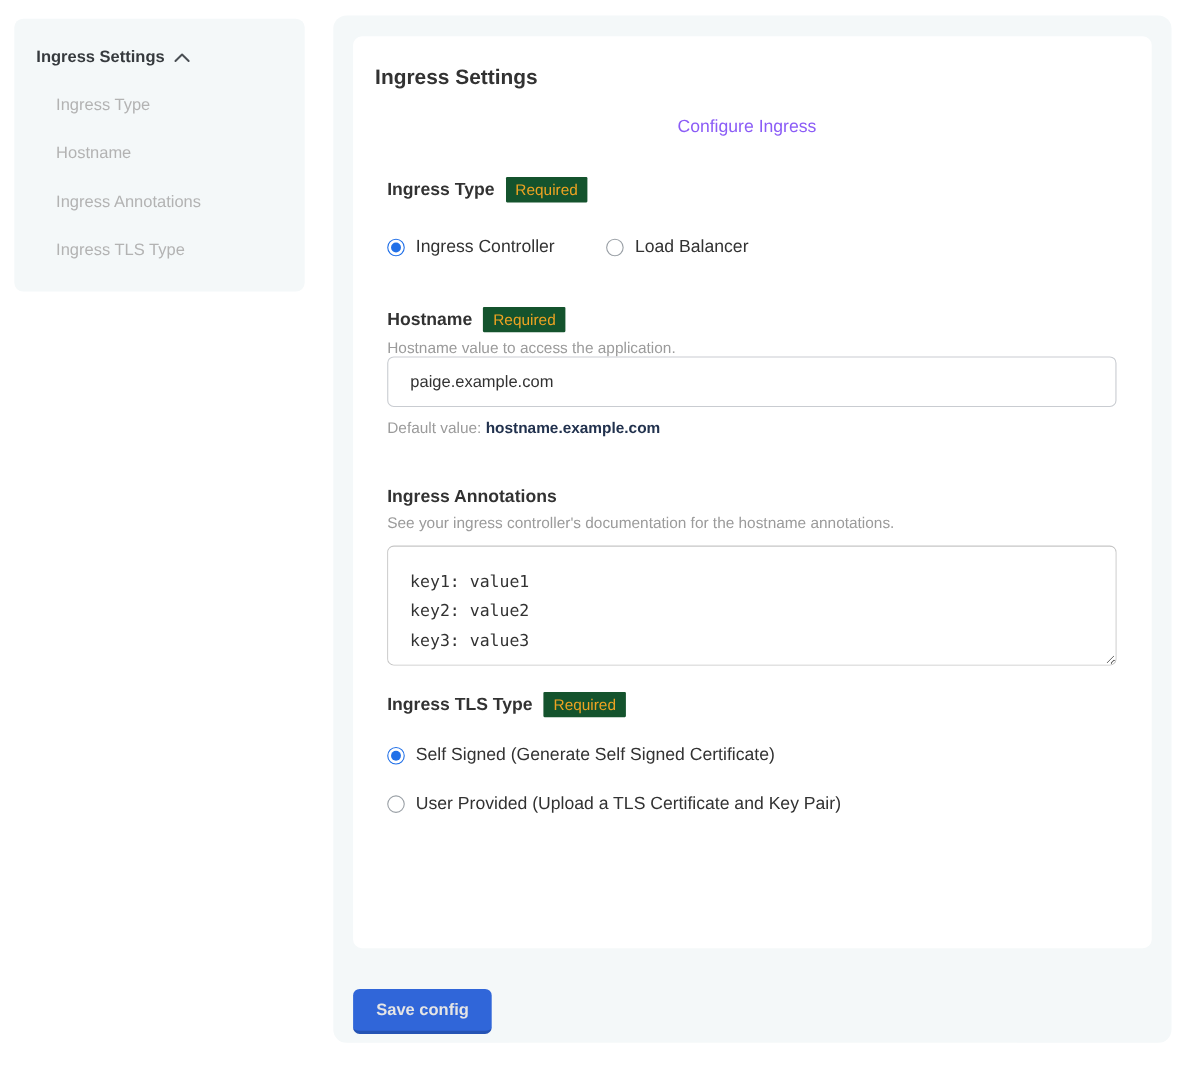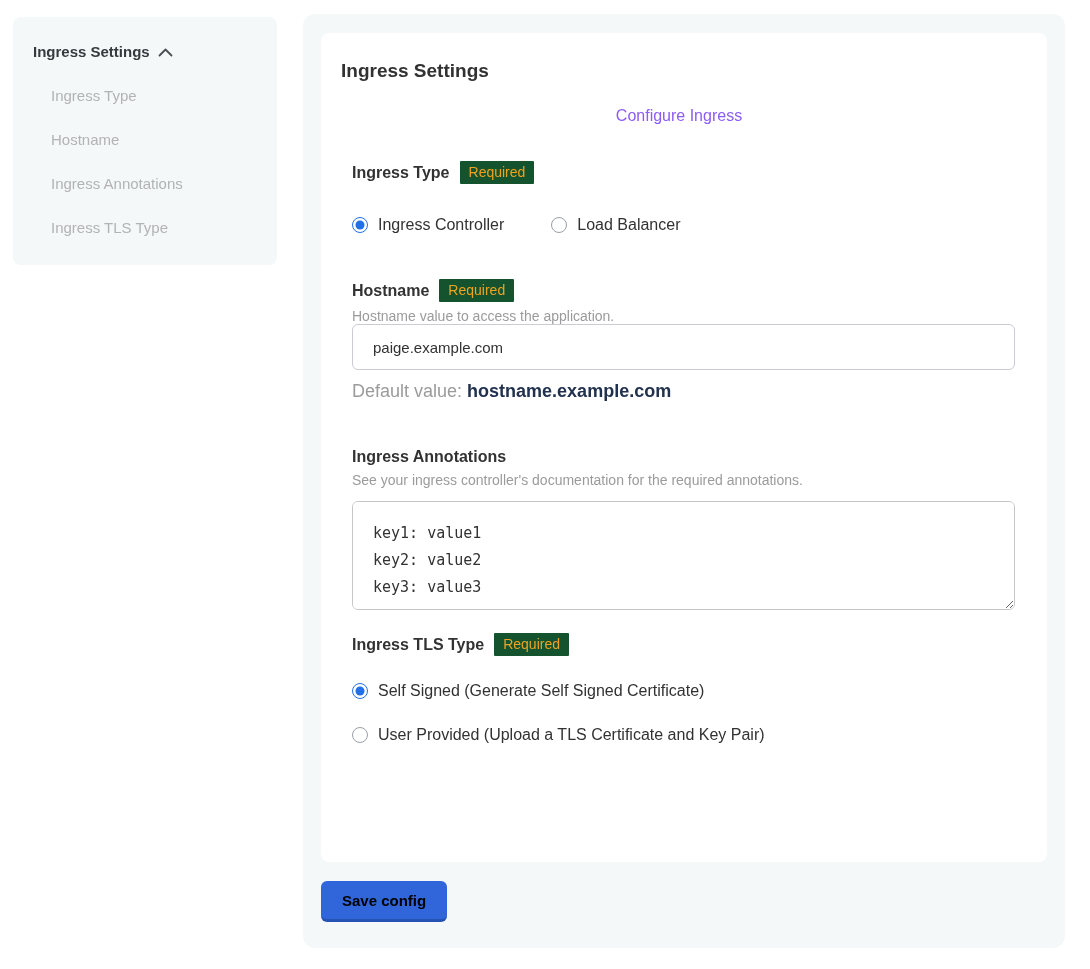--- a/index.html
+++ b/index.html
@@ -127,21 +127,21 @@
     height: 46px;
     border: 1px solid #c9ccd1;
     border-radius: 6px;
     padding: 0 20px;
     font-size: 15px;
     color: #323232;
     font-family: "Liberation Sans", sans-serif;
     outline: none;
     background: #ffffff;
   }
-  .default-line { font-size: 18px; color: #9b9b9b; margin: 11px 0 0 0; }
+  .default-line { font-size: 14px; color: #9b9b9b; margin: 11px 0 0 0; }
   .default-line b { color: #22324e; font-weight: bold; }
 
   
   .annotations-textarea {
     width: 663px;
     height: 109px;
     border: 1px solid #c6c6c6;
     border-radius: 6px;
     padding: 18px 20px;
     font-family: "DejaVu Sans Mono", "Liberation Mono", monospace;
@@ -157,24 +157,24 @@
   .sec-ingress-type .radio-row { margin-top: 32px; }
   .sec-hostname      { margin-top: 45px; }
   .sec-hostname .text-input { }
   .sec-annotations   { margin-top: 46px; }
   .sec-annotations .annotations-textarea { margin-top: 13px; }
   .sec-tls           { margin-top: 19px; }
   .sec-tls .radio-option { margin-top: 26px; }
 
   
   .save-btn {
-    margin-top: 19px;
+    margin-top: 37px;
     margin-left: 0;
     background: #3066d9;
-    color: #000000;
+    color: #e5e5e5;
     font-family: "Liberation Sans", sans-serif;
     font-size: 15px;
     font-weight: bold;
     border: none;
     border-bottom: 3px solid #2553b4;
     border-radius: 6px;
     padding: 11px 21px 10px 21px;
     cursor: pointer;
   }
 </style>
@@ -228,21 +228,21 @@
       </div>
       <p class="sec-help">Hostname value to access the application.</p>
       <input class="text-input" type="text" value="paige.example.com" style="">
       <p class="default-line"><span>Default value: </span><b>hostname.example.com</b></p>
     </section>
 
     <section class="section sec-annotations">
       <div class="sec-head">
         <span class="sec-label">Ingress Annotations</span>
       </div>
-      <p class="sec-help">See your ingress controller's documentation for the required annotations.</p>
+      <p class="sec-help">See your ingress controller's documentation for the hostname annotations.</p>
       <textarea class="annotations-textarea" spellcheck="false" style="">key1: value1
 key2: value2
 key3: value3</textarea>
     </section>
 
     <section class="section sec-tls">
       <div class="sec-head">
         <span class="sec-label">Ingress TLS Type</span>
         <span class="badge">Required</span>
       </div>

